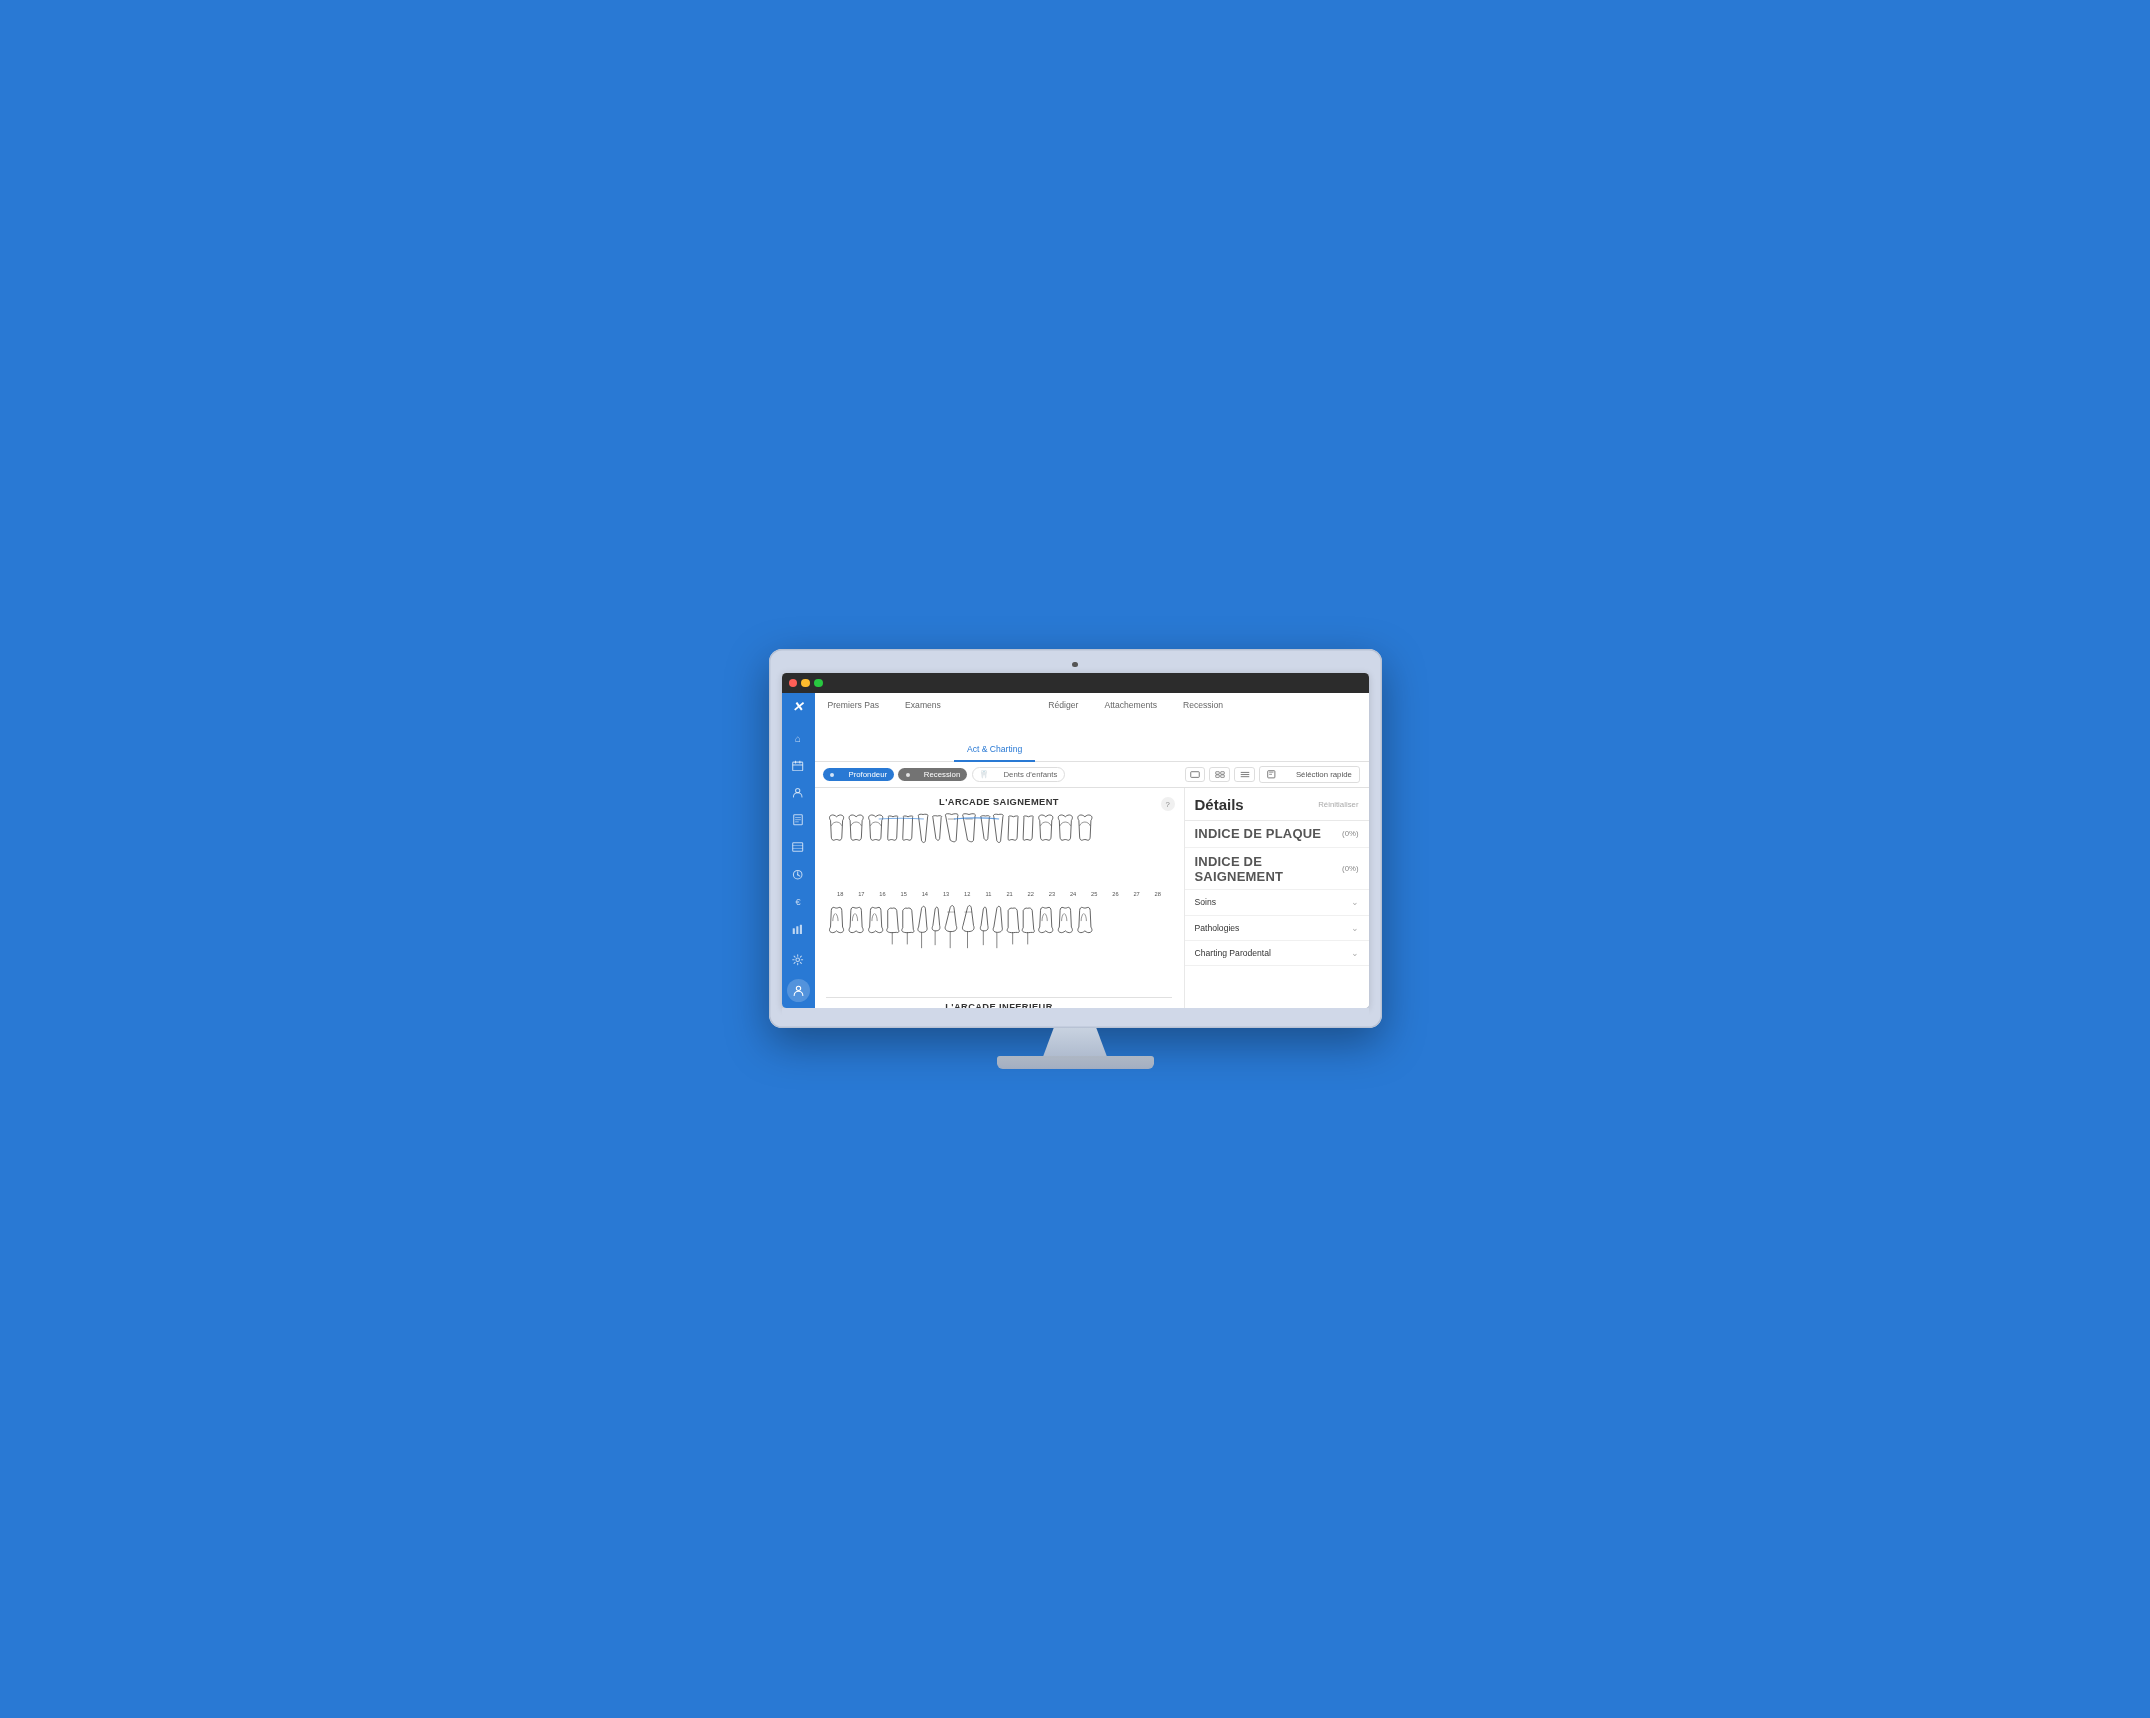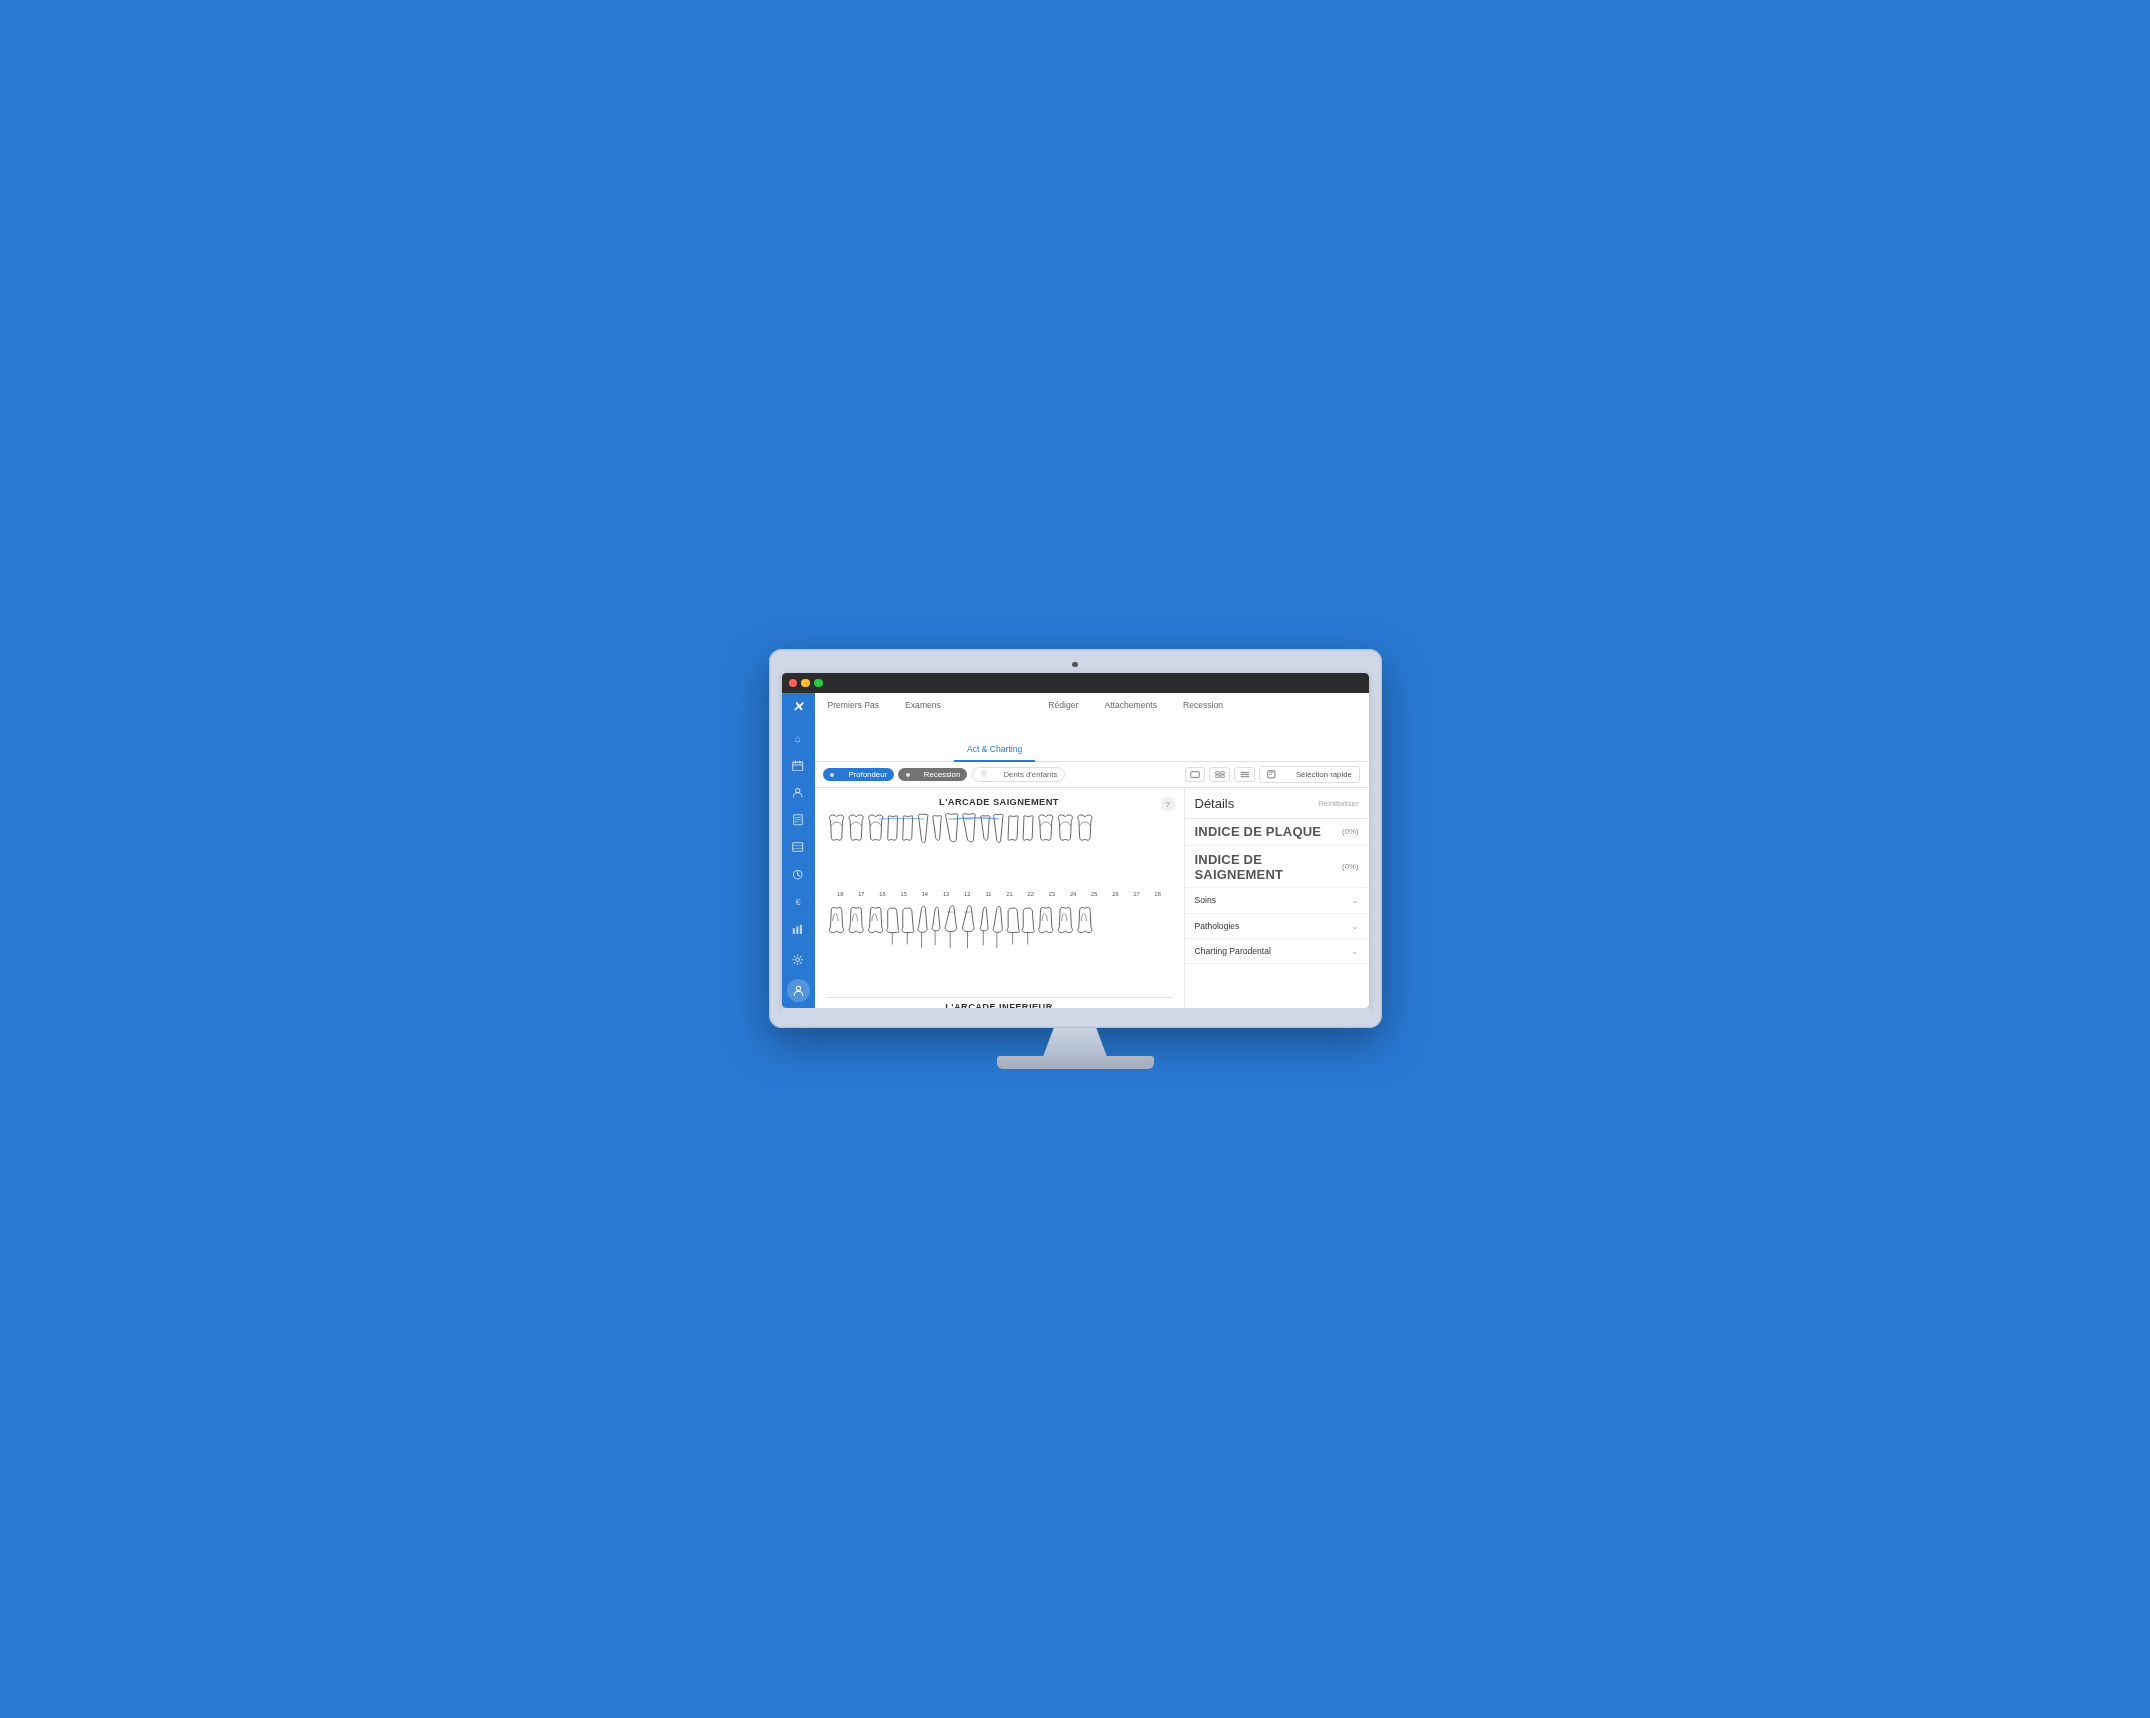--- a/index.html
+++ b/index.html
@@ -240,22 +240,22 @@
       overflow-y: auto;
     }
     .rp-header {
       display: flex;
       justify-content: space-between;
       align-items: center;
       padding: 7.1px 10px;
       border-bottom: 0.7px solid #e8e8e8;
     }
     .rp-title {
-      font-size: 13px;
-      font-weight: 400;
+      font-size: 15px;
+      font-weight: 700;
       color: #333;
     }
     .rp-reset {
       font-size: 7.8px;
       color: #aaa;
       cursor: pointer;
       background: none; border: none;
     }
     .rp-metric {
       display: flex;

